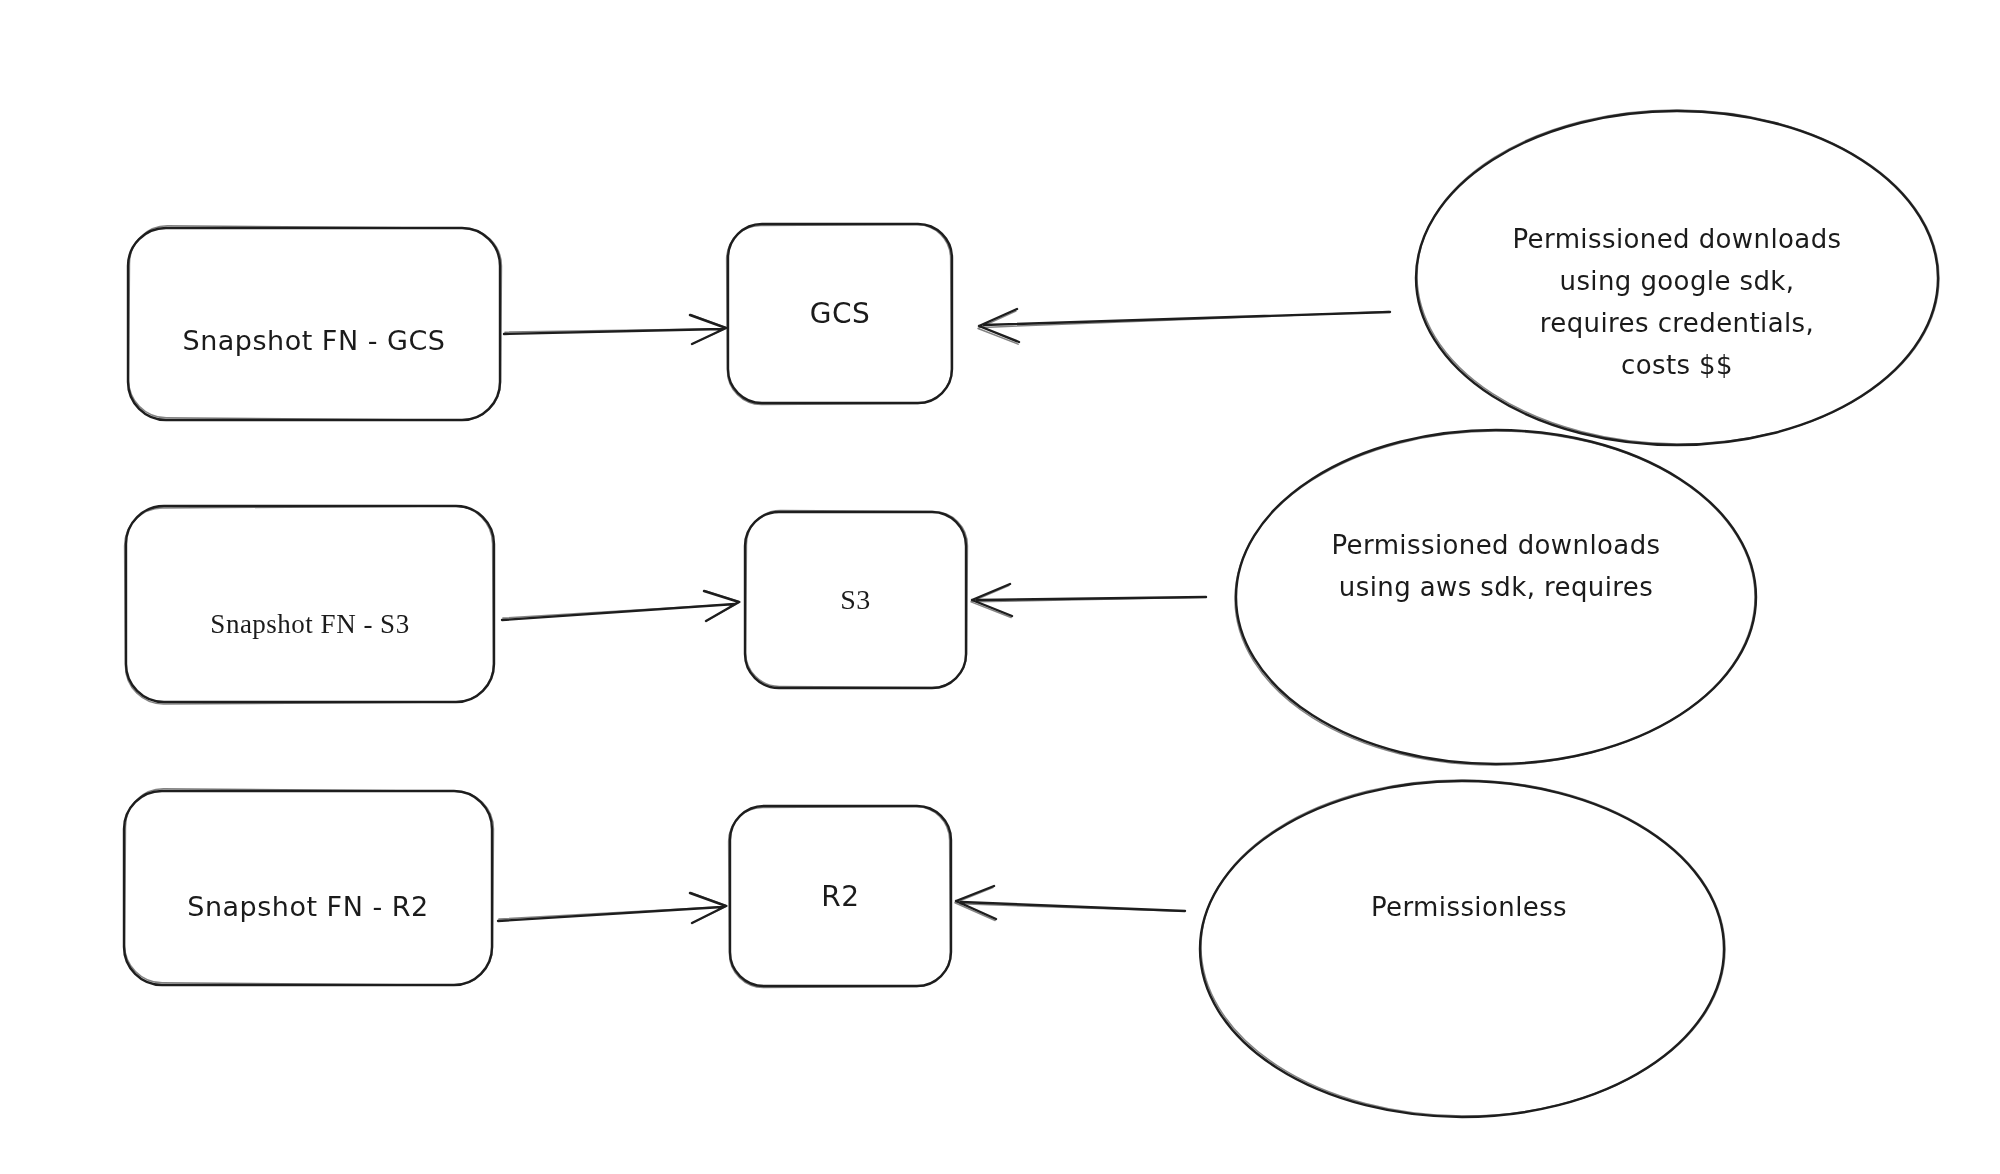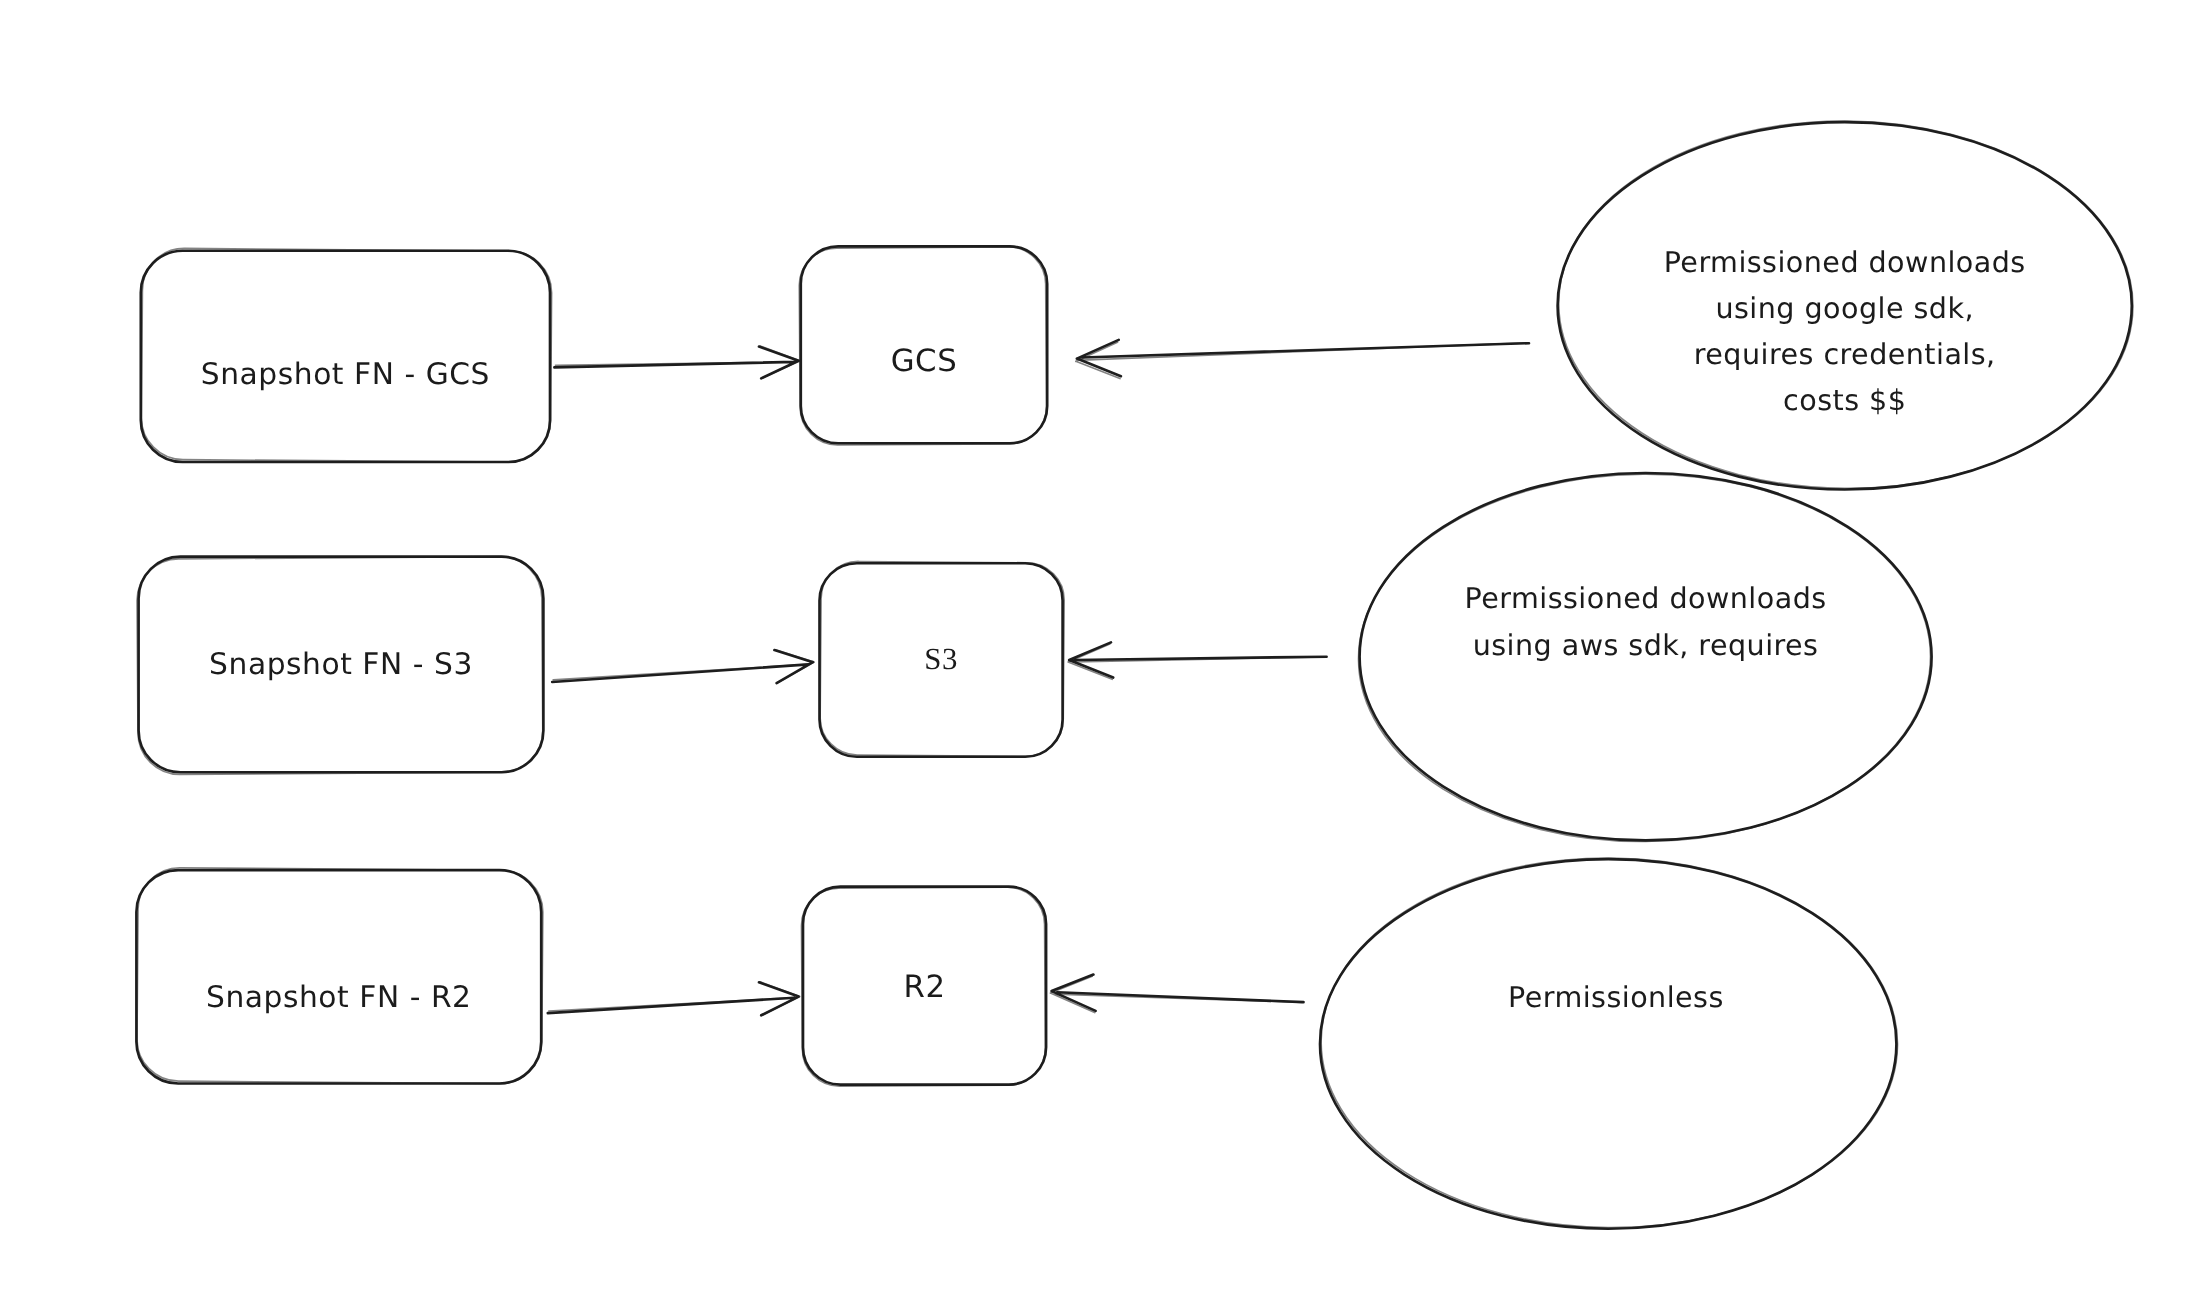--- a/index.html
+++ b/index.html
@@ -48,24 +48,24 @@
     justify-content: flex-start;
     text-align: center;
     font-size: 26px;
     line-height: 42px;
     letter-spacing: .4px;
     white-space: nowrap;
   }
 
   
   .lbl-src-0 { left: 128px; top: 228px; width: 372px; height: 192px; margin-top: 16px; }
-  .lbl-tgt-0 { left: 728px; top: 238px; width: 224px; height: 179px; }
+  .lbl-tgt-0 { left: 728px; top: 224px; width: 224px; height: 179px; }
   .note-0    { left: 1427px; top: 218px; width: 500px; height: 184px; }
   
-  .lbl-src-1 { left: 126px; top: 486px; width: 368px; height: 236px; }
+  .lbl-src-1 { left: 126px; top: 506px; width: 368px; height: 236px; font-family: Liberation Serif, serif; }
   .lbl-tgt-1 { left: 745px; top: 512px; width: 221px; height: 176px; font-family: Liberation Serif, serif; }
   .note-1    { left: 1246px; top: 524px; width: 500px; height: 130px; }
   
   .lbl-src-2 { left: 124px; top: 791px; width: 368px; height: 230px; }
   .lbl-tgt-2 { left: 730px; top: 806px; width: 221px; height: 180px; }
   .note-2    { left: 1219px; top: 886px; width: 500px; height: 88px; }
 </style>
 </head>
 <body>
 

